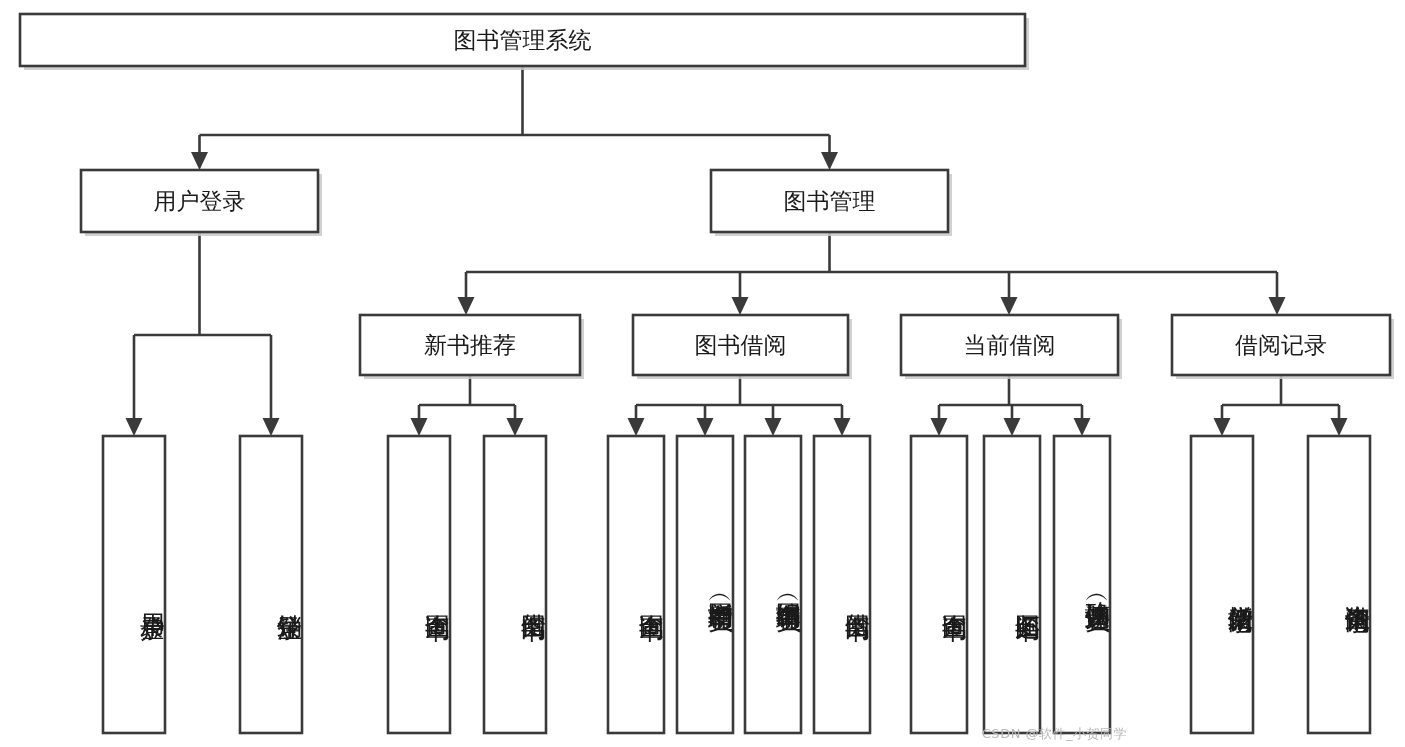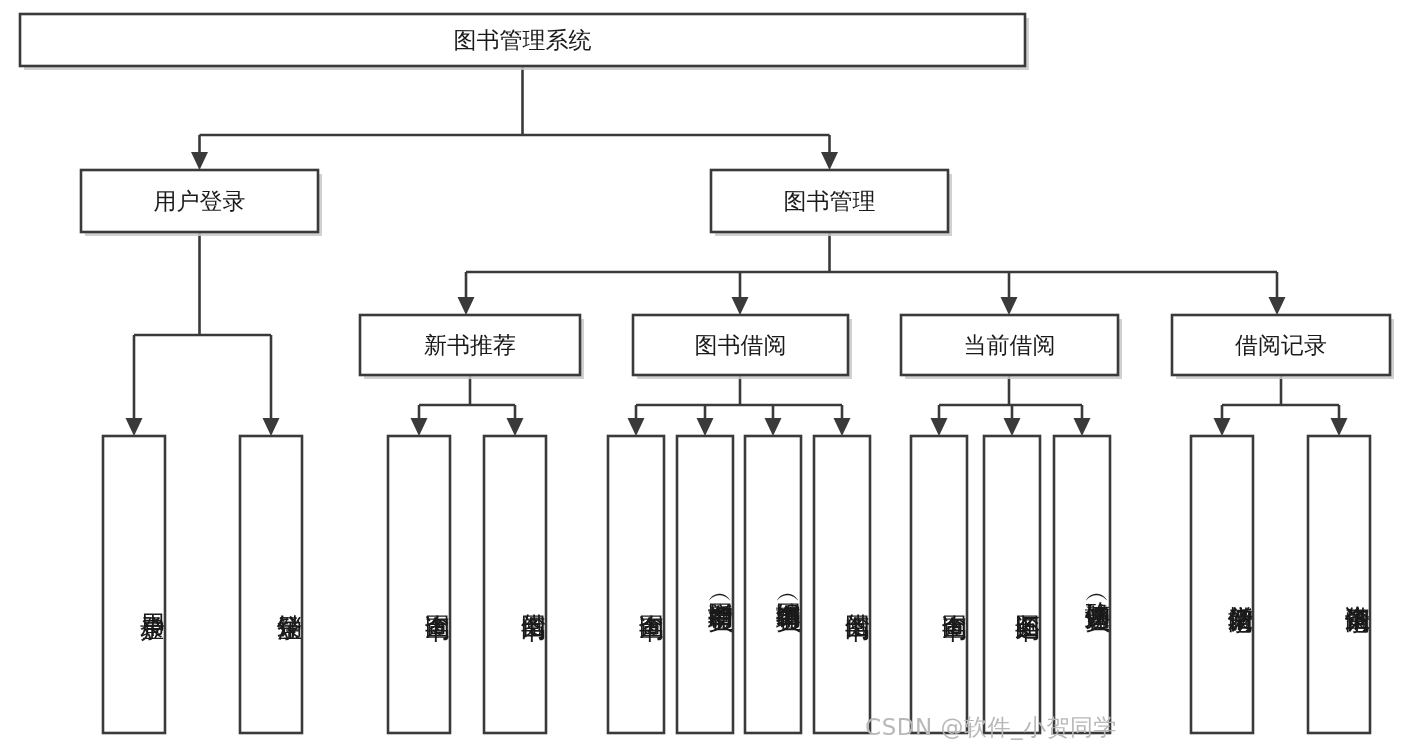--- a/index.html
+++ b/index.html
@@ -11,20 +11,21 @@
     width: 1405px;
     height: 747px;
     font-family: "DejaVu Sans", "Liberation Sans", sans-serif;
     overflow: hidden;
     position: relative;
   }
   #diagram-root {
     position: relative;
     width: 1127px;
     height: 747px;
+    padding-left: 10px;
   }
   svg#flow {
     position: absolute;
     left: 0;
     top: 0;
     width: 1405px;
     height: 747px;
     display: block;
   }
   .node-rect {
@@ -65,21 +66,21 @@
     color: #1a1a1a;
     letter-spacing: 1px;
     text-align: center;
     pointer-events: none;
   }
   .watermark {
     position: absolute;
     right: 10px;
     bottom: 4px;
     font-family: "DejaVu Sans", "Liberation Sans", sans-serif;
-    font-size: 23px;
+    font-size: 13px;
     color: #b8b8b8;
     letter-spacing: 0.5px;
     white-space: nowrap;
   }
 </style>
 </head>
 <body>
 
 <div id="diagram-root">
 

